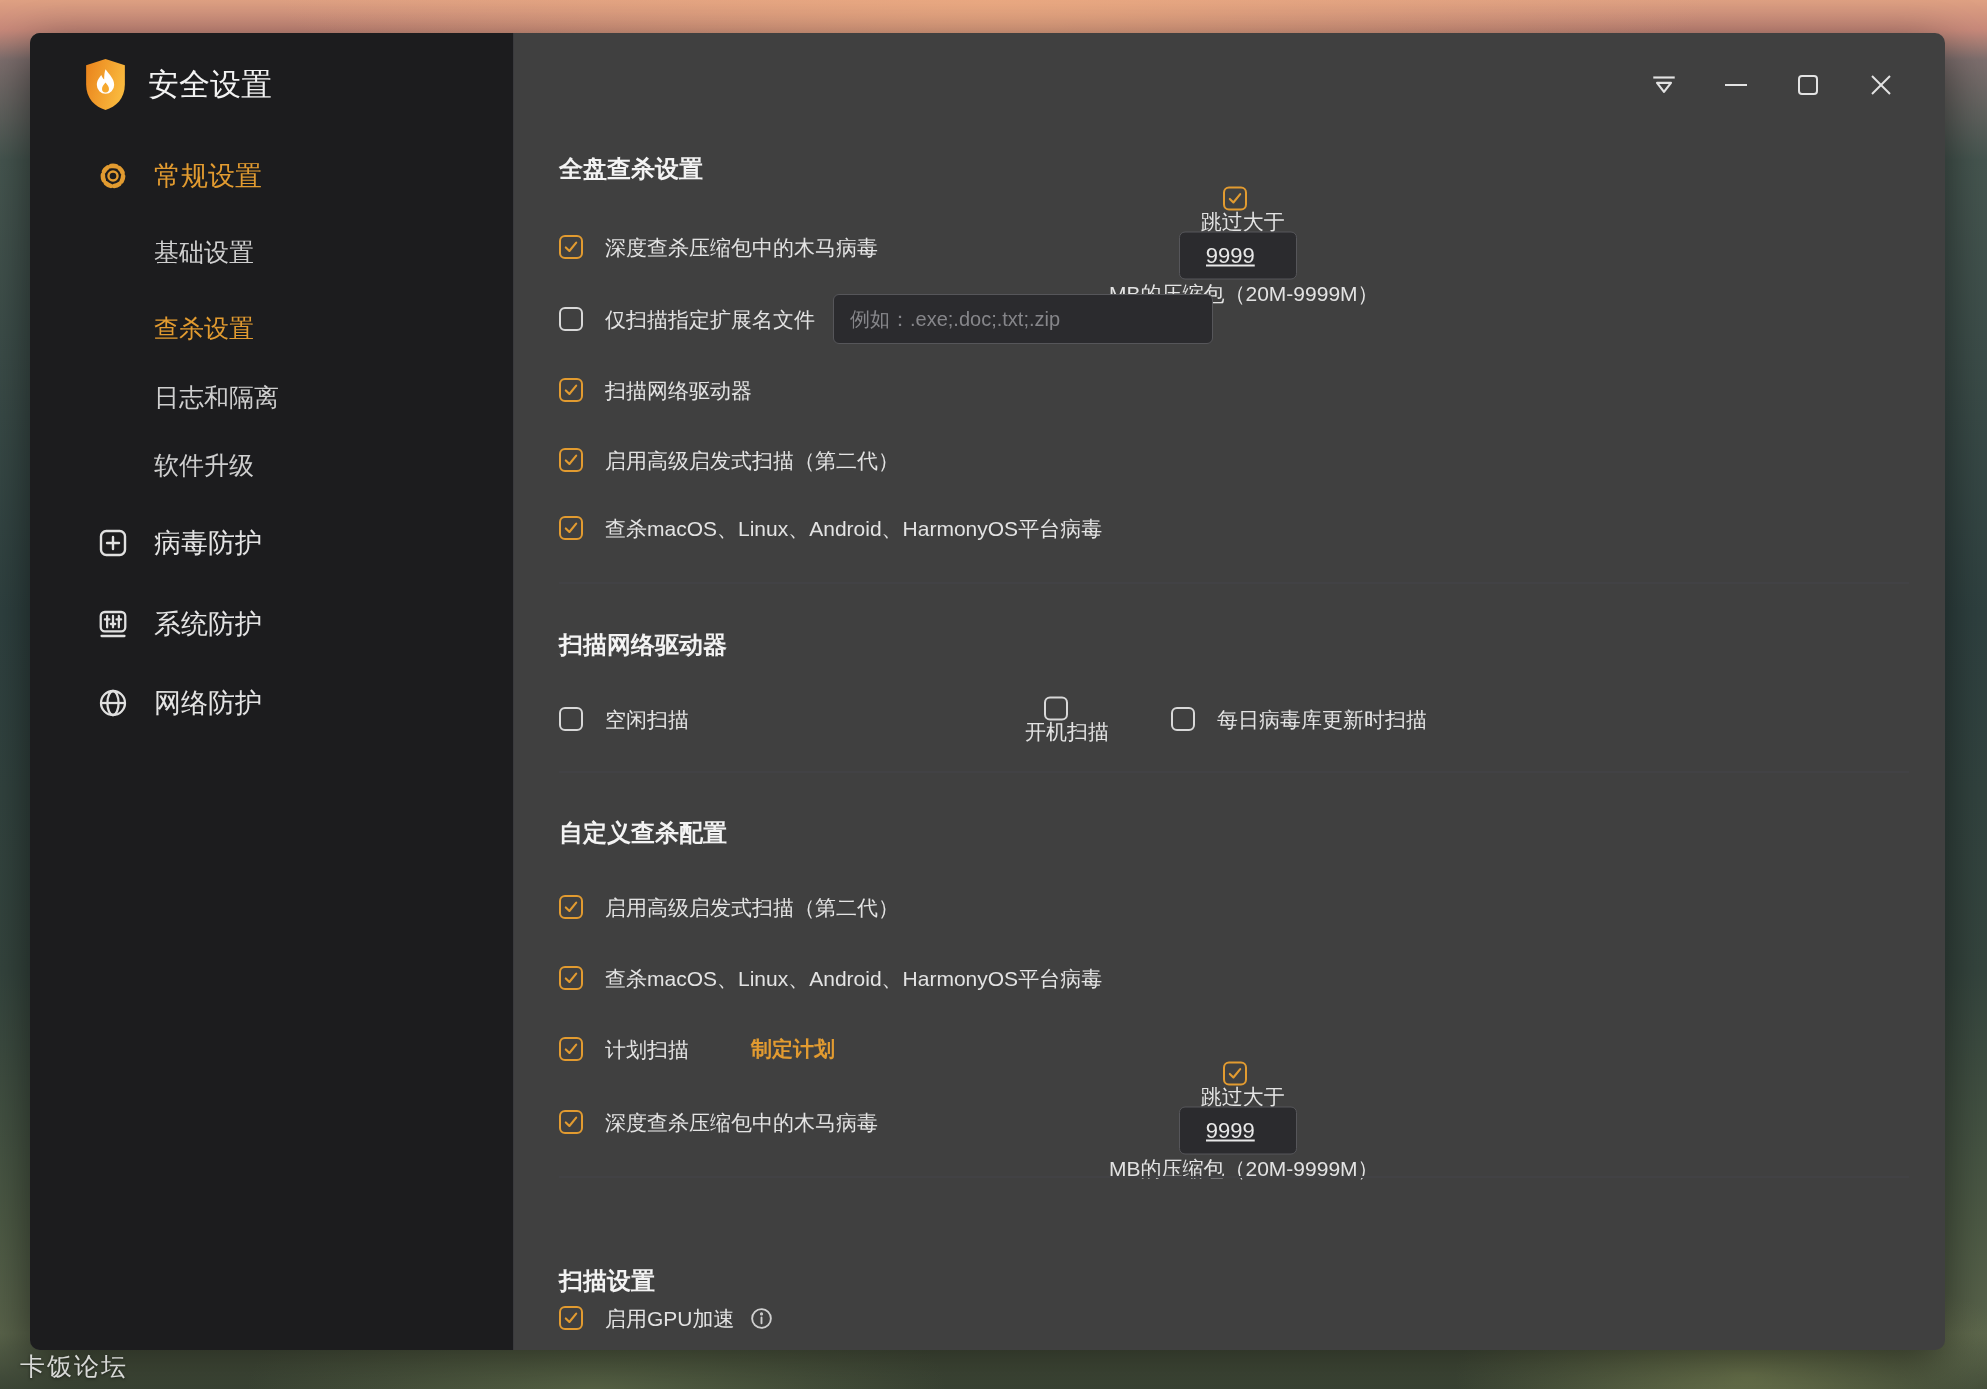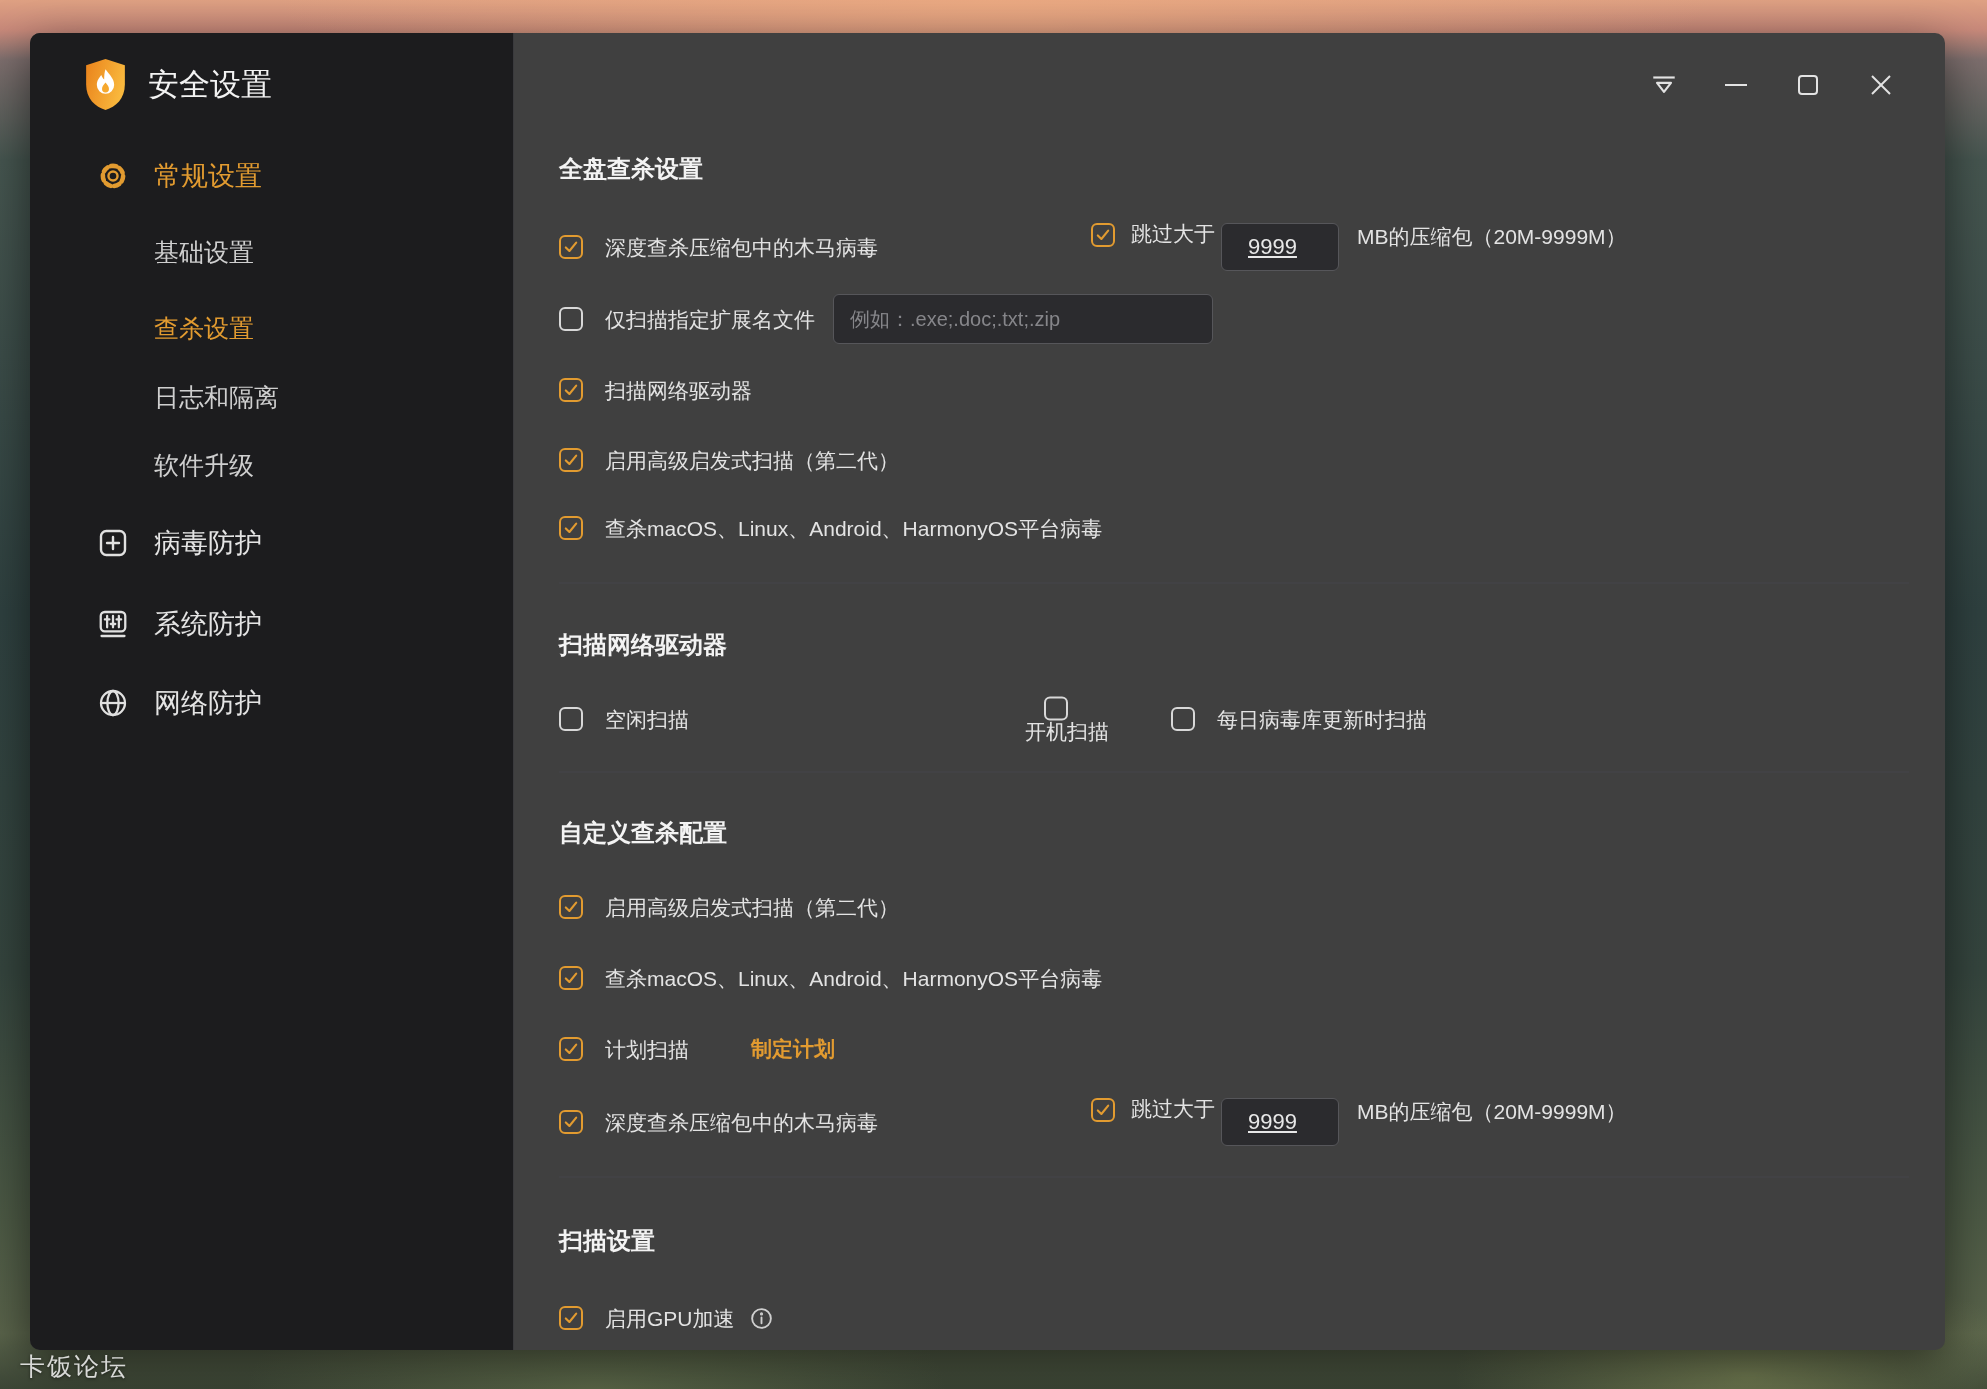--- a/index.html
+++ b/index.html
@@ -53,21 +53,21 @@
   .cb.checked svg{display:block;}
   .rlabel{margin-left:22px;font-size:21px;color:#e3e3e3;white-space:nowrap;line-height:1;}
   .divider{position:absolute;left:45px;width:1350px;height:2px;background:#424245;}
   .txtinput{
     background:#2b2b2e;border:1px solid #56565a;border-radius:6px;color:#e8e8e8;
     font-family:inherit;box-sizing:border-box;outline:none;
   }
   .size-input{width:118px;height:48px;font-size:22px;padding:0 0 0 26px;}
   .ext-input{width:380px;height:50px;font-size:20px;padding:0 16px;margin-left:18px;}
   .ext-input::placeholder{color:#86868a;}
-  .skip-group{position:absolute;left:532px;top:50%;transform:translateY(-50%);display:flex;align-items:flex-start;}
+  .skip-group{position:absolute;left:532px;top:50%;transform:translateY(-50%);display:flex;align-items:center;flex-direction:column;}
   .skip-group .rlabel{margin-left:16px;}
   .skip-group .size-input{margin-left:6px;text-decoration:underline;}
   .suffix{margin-left:18px;font-size:21px;color:#e3e3e3;white-space:nowrap;}
   .opt{position:absolute;top:50%;transform:translateY(-50%);display:flex;align-items:center;}
   .plan-link{margin-left:62px;font-size:21px;font-weight:700;color:#e29b30;white-space:nowrap;cursor:pointer;}
   .info{margin-left:14px;display:flex;align-items:center;}
   
   .tbtn{position:absolute;top:36px;width:32px;height:32px;display:flex;align-items:center;justify-content:center;}
 </style>
 </head>
@@ -305,21 +305,21 @@
             </svg>
         </span>
         <span class="rlabel">跳过大于</span>
         <input class="txtinput size-input" value="9999" style="">
         <span class="suffix">MB的压缩包（20M-9999M）</span>
       </span>
     </div>
 
     <div class="divider" style="top:1143px;"></div>
 
-    <div class="sec-title" style="top:1192px;">扫描设置</div>
+    <div class="sec-title" style="top:1232px;">扫描设置</div>
 
     <div class="row" style="top:1265px;">
       <span class="cb checked">
         <svg width="16" height="16" viewBox="0 0 20 20" fill="none" stroke="#e29b30" stroke-width="2.6" stroke-linecap="round" stroke-linejoin="round">
             <polyline points="3.5,10.5 8,15 16.5,4.5"></polyline>
           </svg>
       </span>
       <span class="rlabel">启用GPU加速</span>
       <span class="info">
         <svg width="25" height="25" viewBox="0 0 24 24" fill="none" stroke="#cfcfcf" stroke-width="1.8" stroke-linecap="round">

